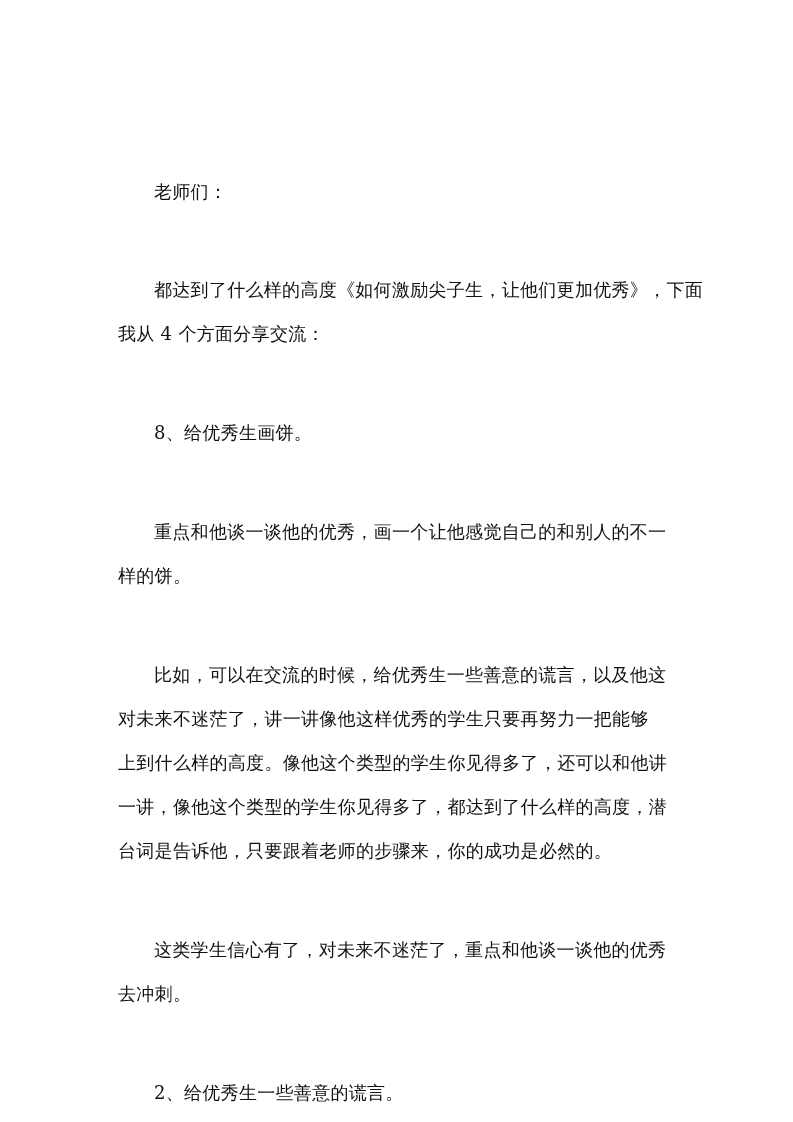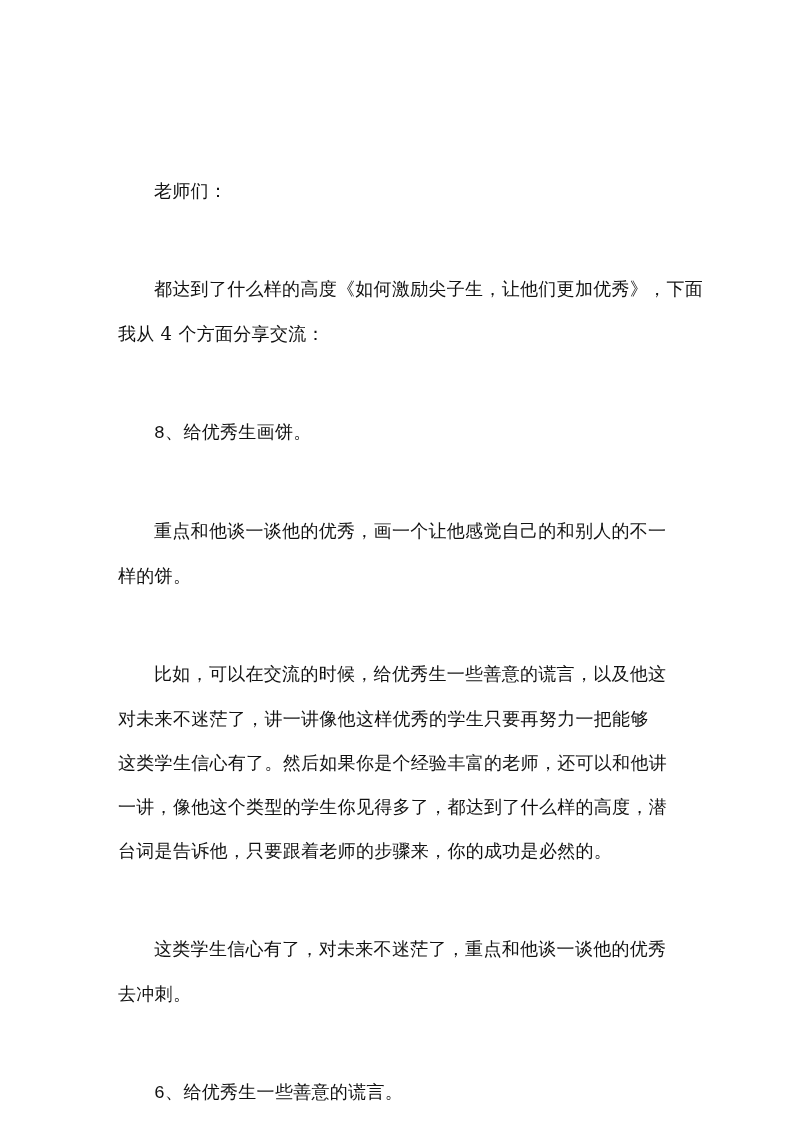--- a/index.html
+++ b/index.html
@@ -1,31 +1,31 @@
 <!DOCTYPE html>
 <html><head>
 <meta charset="utf-8">
 <style>
   html, body { margin:0; padding:0; background:#ffffff; }
   body { width:793px; height:1122px; position:relative; overflow:hidden;
          font-family: "DejaVu Serif", "Liberation Serif", serif; color:#111; }
   .line { position:absolute; left:118px; font-size:18px; line-height:24px; white-space:nowrap; letter-spacing:0.3px; }
-  .indent { left:154px;font-family:Liberation Mono, monospace; }
+  .indent { left:154px; }
 </style>
 </head>
 <body>
 
 <div>
   <div class="line indent" style="top:180px">老师们：</div>
   <div class="line indent" style="top:278px">都达到了什么样的高度《如何激励尖子生，让他们更加优秀》，下面</div>
   <div class="line" style="top:322px">我从 4 个方面分享交流：</div>
   <div class="line indent" style="top:421px">8、给优秀生画饼。</div>
   <div class="line indent" style="top:520px">重点和他谈一谈他的优秀，画一个让他感觉自己的和别人的不一</div>
   <div class="line" style="top:564px">样的饼。</div>
   <div class="line indent" style="top:663px">比如，可以在交流的时候，给优秀生一些善意的谎言，以及他这</div>
   <div class="line" style="top:707px">对未来不迷茫了，讲一讲像他这样优秀的学生只要再努力一把能够</div>
-  <div class="line" style="top:751px">这类学生信心有了。然后如果你是个经验丰富的老师，还可以和他讲</div>
+  <div class="line" style="top:751px">上到什么样的高度。像他这个类型的学生你见得多了，还可以和他讲</div>
   <div class="line" style="top:795px">一讲，像他这个类型的学生你见得多了，都达到了什么样的高度，潜</div>
   <div class="line" style="top:839px">台词是告诉他，只要跟着老师的步骤来，你的成功是必然的。</div>
   <div class="line indent" style="top:938px">这类学生信心有了，对未来不迷茫了，重点和他谈一谈他的优秀</div>
   <div class="line" style="top:982px">去冲刺。</div>
-  <div class="line indent" style="top:1081px">6、给优秀生一些善意的谎言。</div>
+  <div class="line indent" style="top:1081px">2、给优秀生一些善意的谎言。</div>
 </div>
 
 </body></html>

